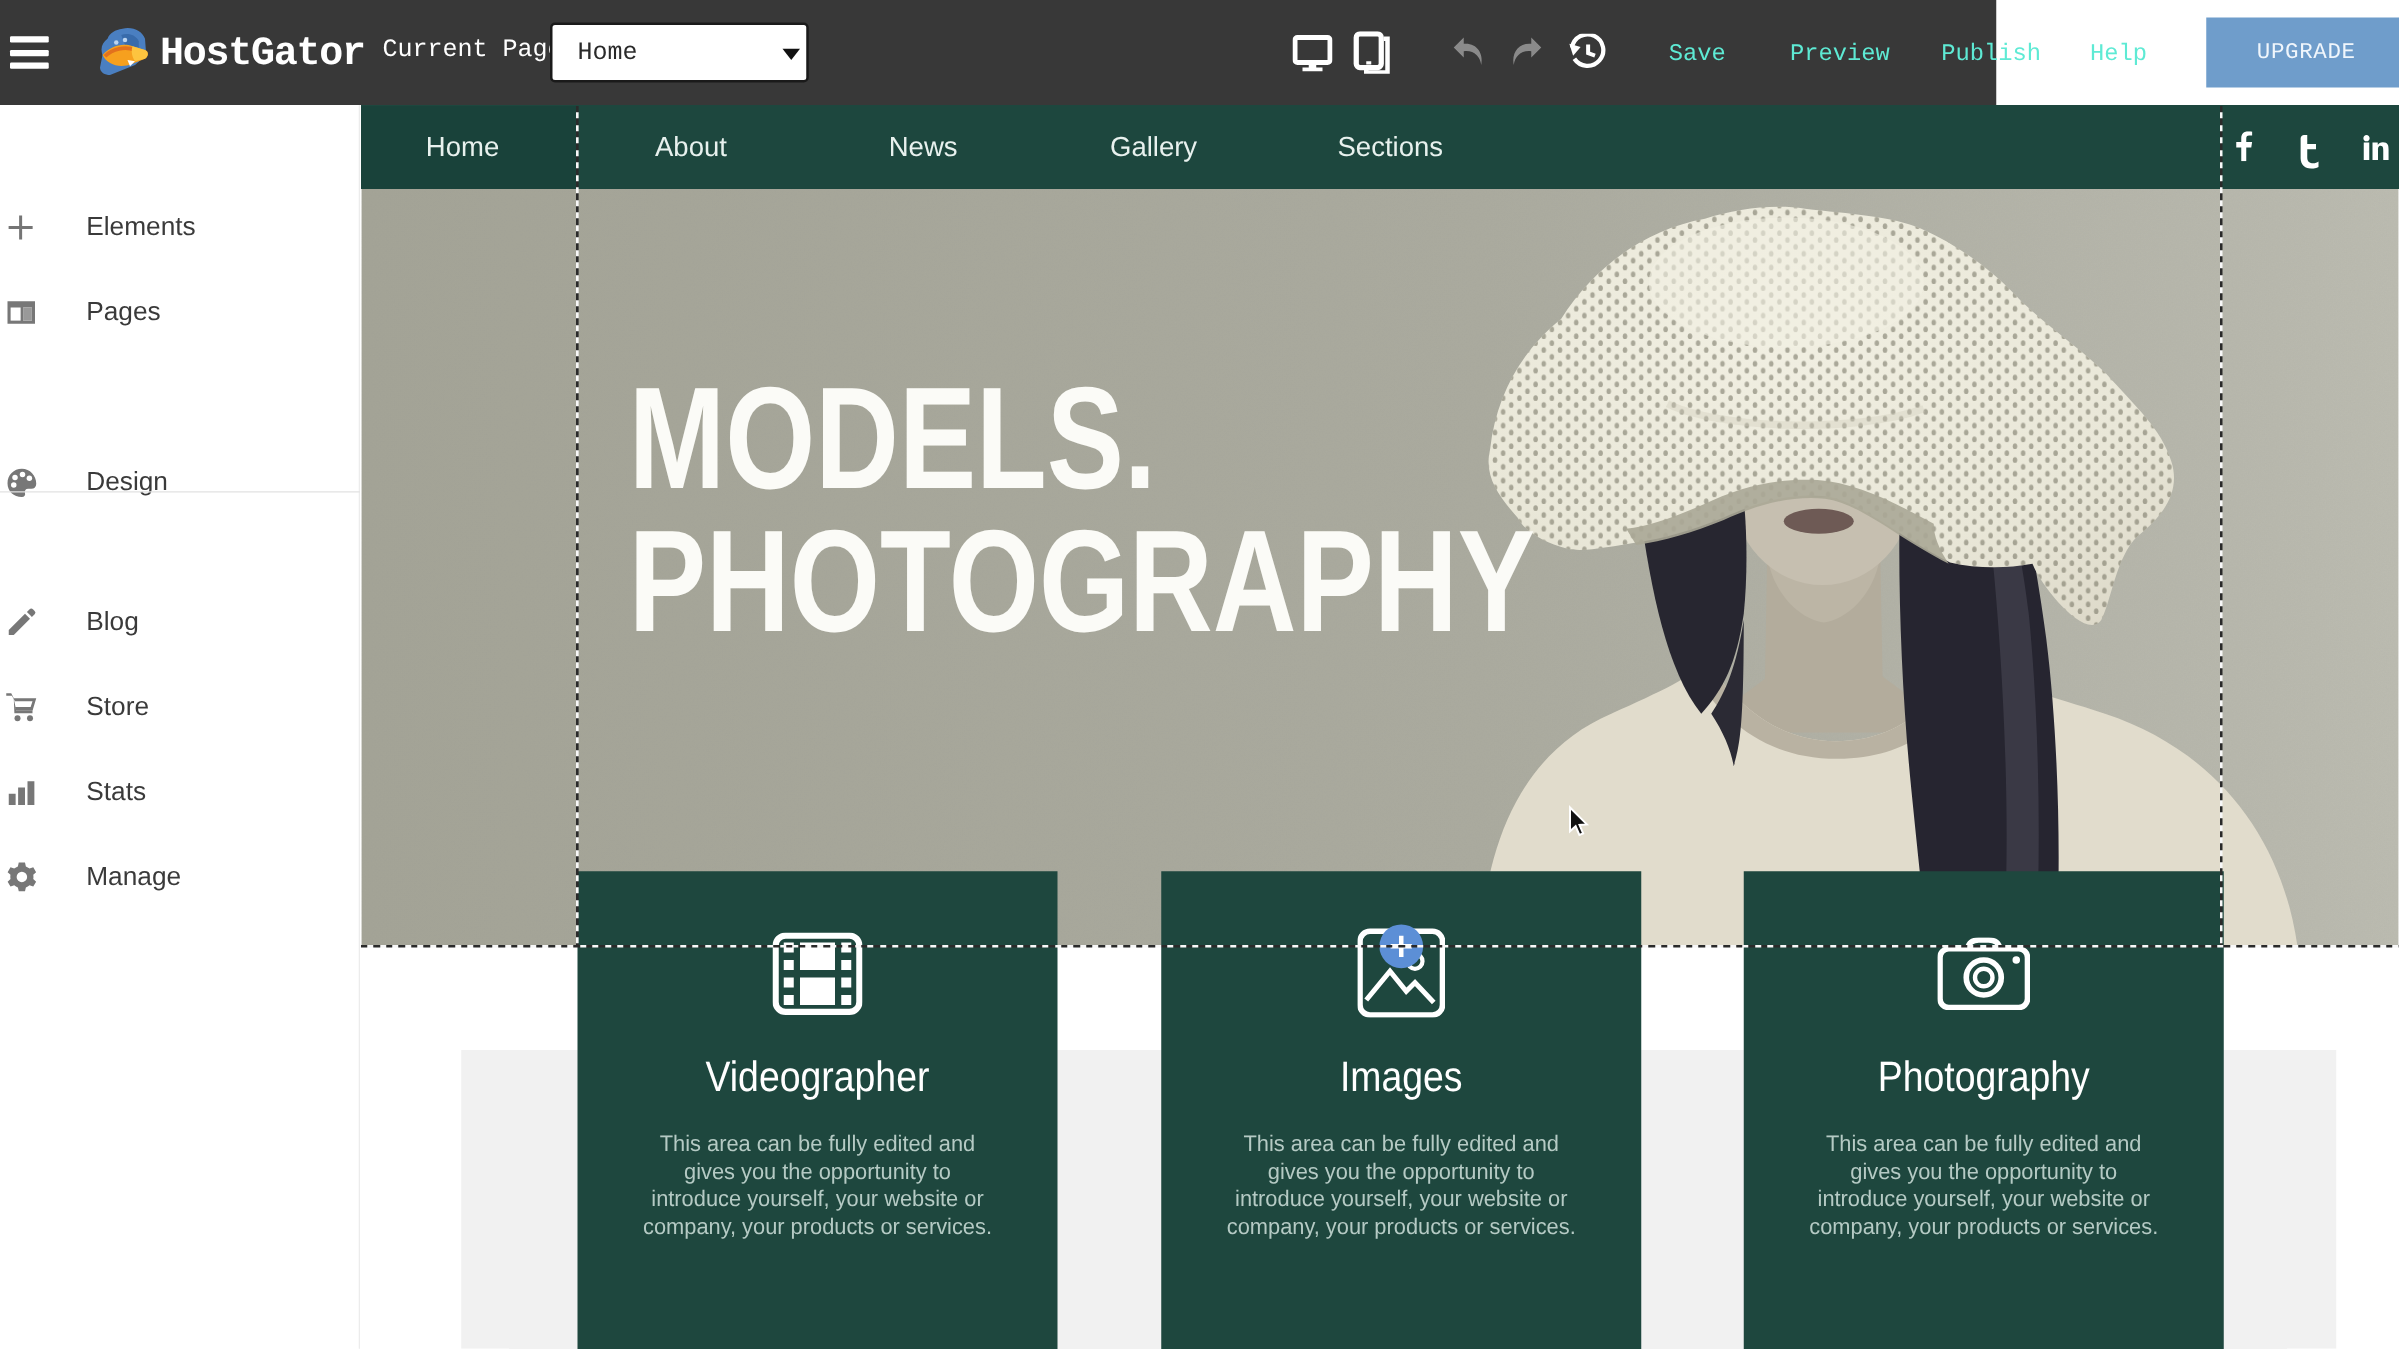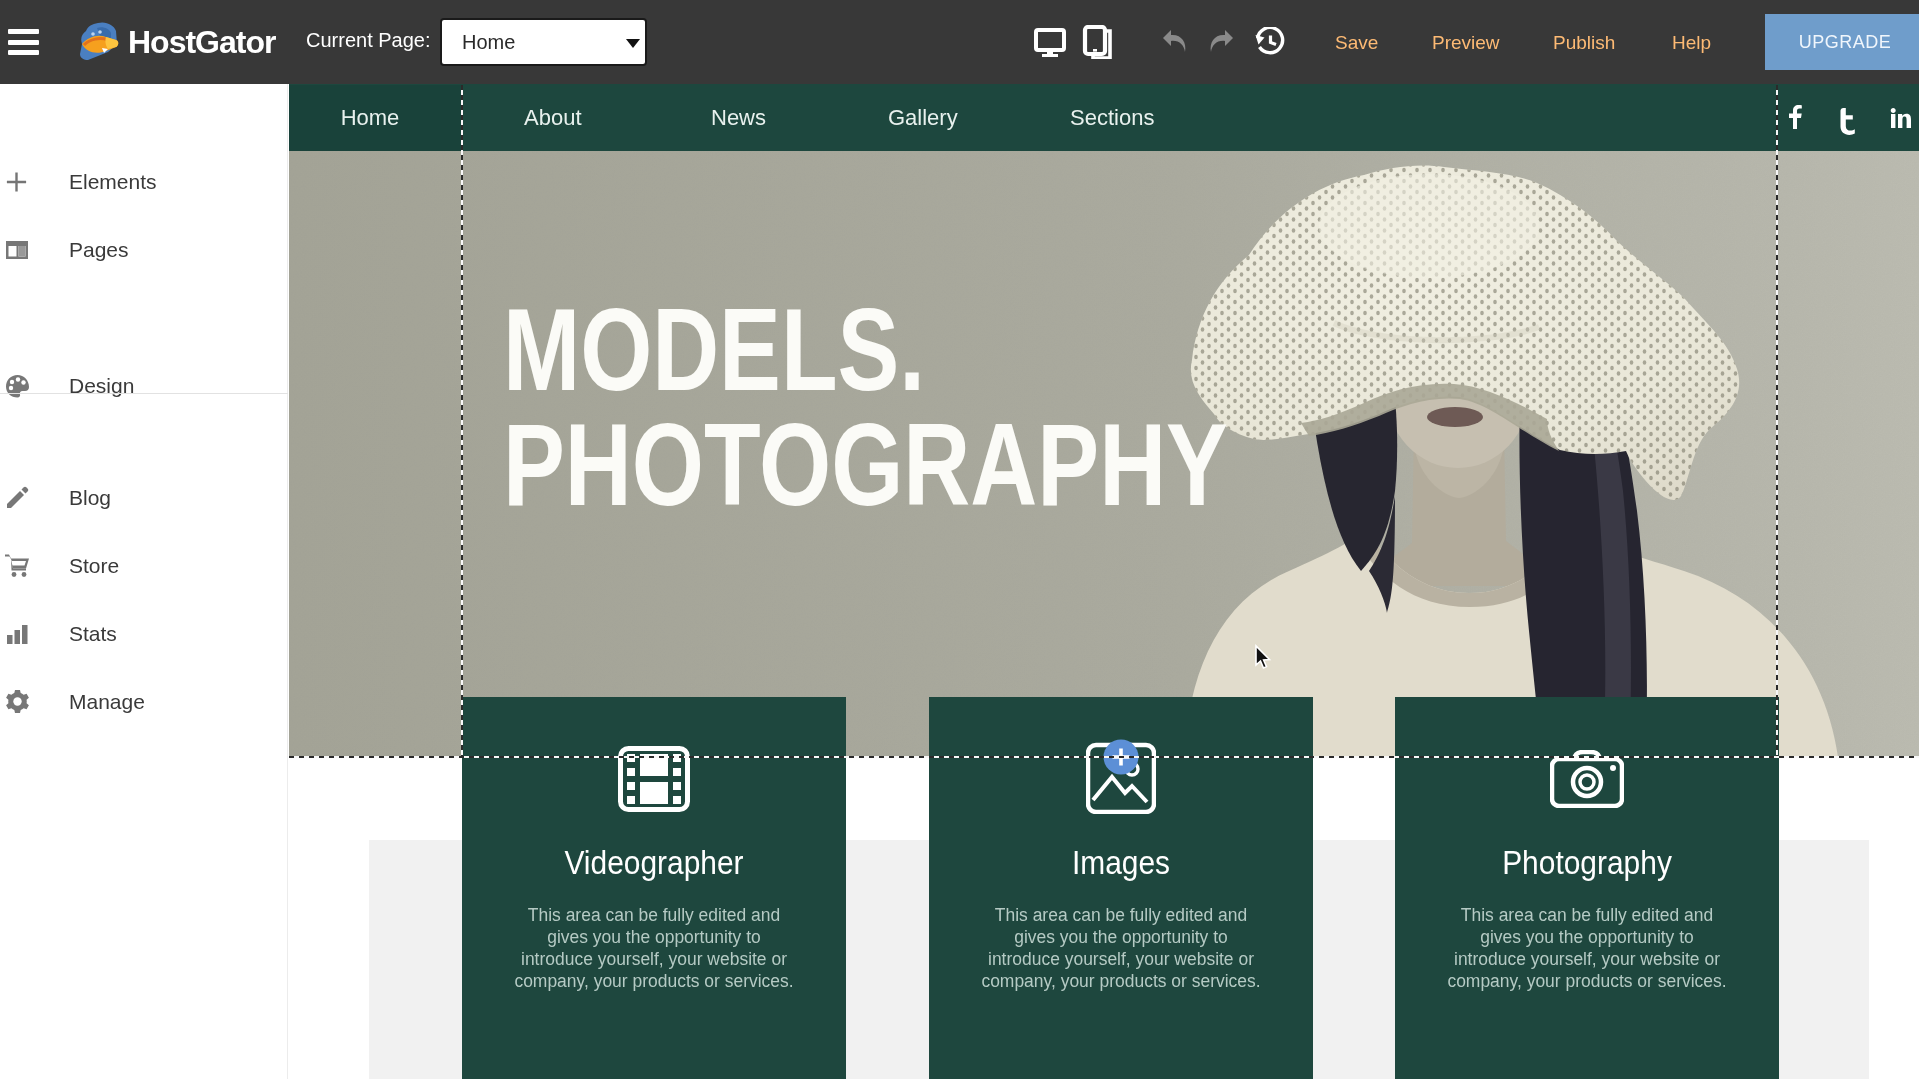--- a/index.html
+++ b/index.html
@@ -1,30 +1,30 @@
 <!DOCTYPE html>
 <html><head>
 <meta charset="utf-8">
 <style>
 * { margin:0; padding:0; box-sizing:border-box; }
 html,body { width:1919px; height:1079px; overflow:hidden; }
 body { font-family:"Liberation Sans",sans-serif; position:relative; background:#fff; }
 
 
-.toolbar { position:absolute; left:0; top:0; width:1919px; height:84px; background:#383838; z-index:30; transform:translateZ(0); }
+.toolbar { position:absolute; left:0; top:0; width:1597px; height:84px; background:#383838; z-index:30; transform:translateZ(0);font-family:Liberation Mono, monospace; }
 .hamburger { position:absolute; left:8px; top:29px; width:31px; height:26px; }
 .hamburger div { height:5px; background:#fff; border-radius:1px; margin-bottom:5.5px; }
 .logo { position:absolute; left:78px; top:22px; height:40px; display:flex; align-items:center; }
 .logo-text { color:#fff; font-size:32px; font-weight:bold; letter-spacing:-1px; margin-left:6px; }
 .curpage { position:absolute; left:306px; top:29px; color:#fff; font-size:20px; }
 .dropdown { position:absolute; left:440px; top:18px; width:207px; height:48px; background:#fff; border:2px solid #1a1a1a; border-radius:4px; }
 .dropdown .dtext { position:absolute; left:20px; top:11px; font-size:20px; color:#2a2a2a; }
 .dropdown .tri { position:absolute; left:184px; top:19px; width:0; height:0; border-left:7px solid transparent; border-right:7px solid transparent; border-top:9px solid #111; }
 .tb-ic { position:absolute; top:0; }
-.tb-label { position:absolute; top:32px; color:#fdba74; font-size:19px; }
+.tb-label { position:absolute; top:32px; color:#5eead4; font-size:19px; }
 .upgrade { position:absolute; left:1765px; top:14px; width:160px; height:56px; background:#6f9dcb; color:#f0f6fc; font-size:18px; letter-spacing:0.5px; text-align:center; line-height:56px; }
 
 
 .sidebar { position:absolute; left:0; top:84px; width:288px; height:995px; background:#fff; border-right:1px solid #ececec; z-index:20; transform:translateZ(0); }
 .side-item { position:absolute; left:0; width:288px; height:40px;margin-top:45px; }
 .side-item .lbl { position:absolute; left:69px; top:50%; transform:translateY(-50%); font-size:21px; color:#3a3a3a; }
 .side-item svg { position:absolute; left:4px; top:50%; transform:translateY(-50%); }
 .divider { position:absolute; left:0; top:309px; width:288px; height:1px; background:#e2e2e2; }
 
 

